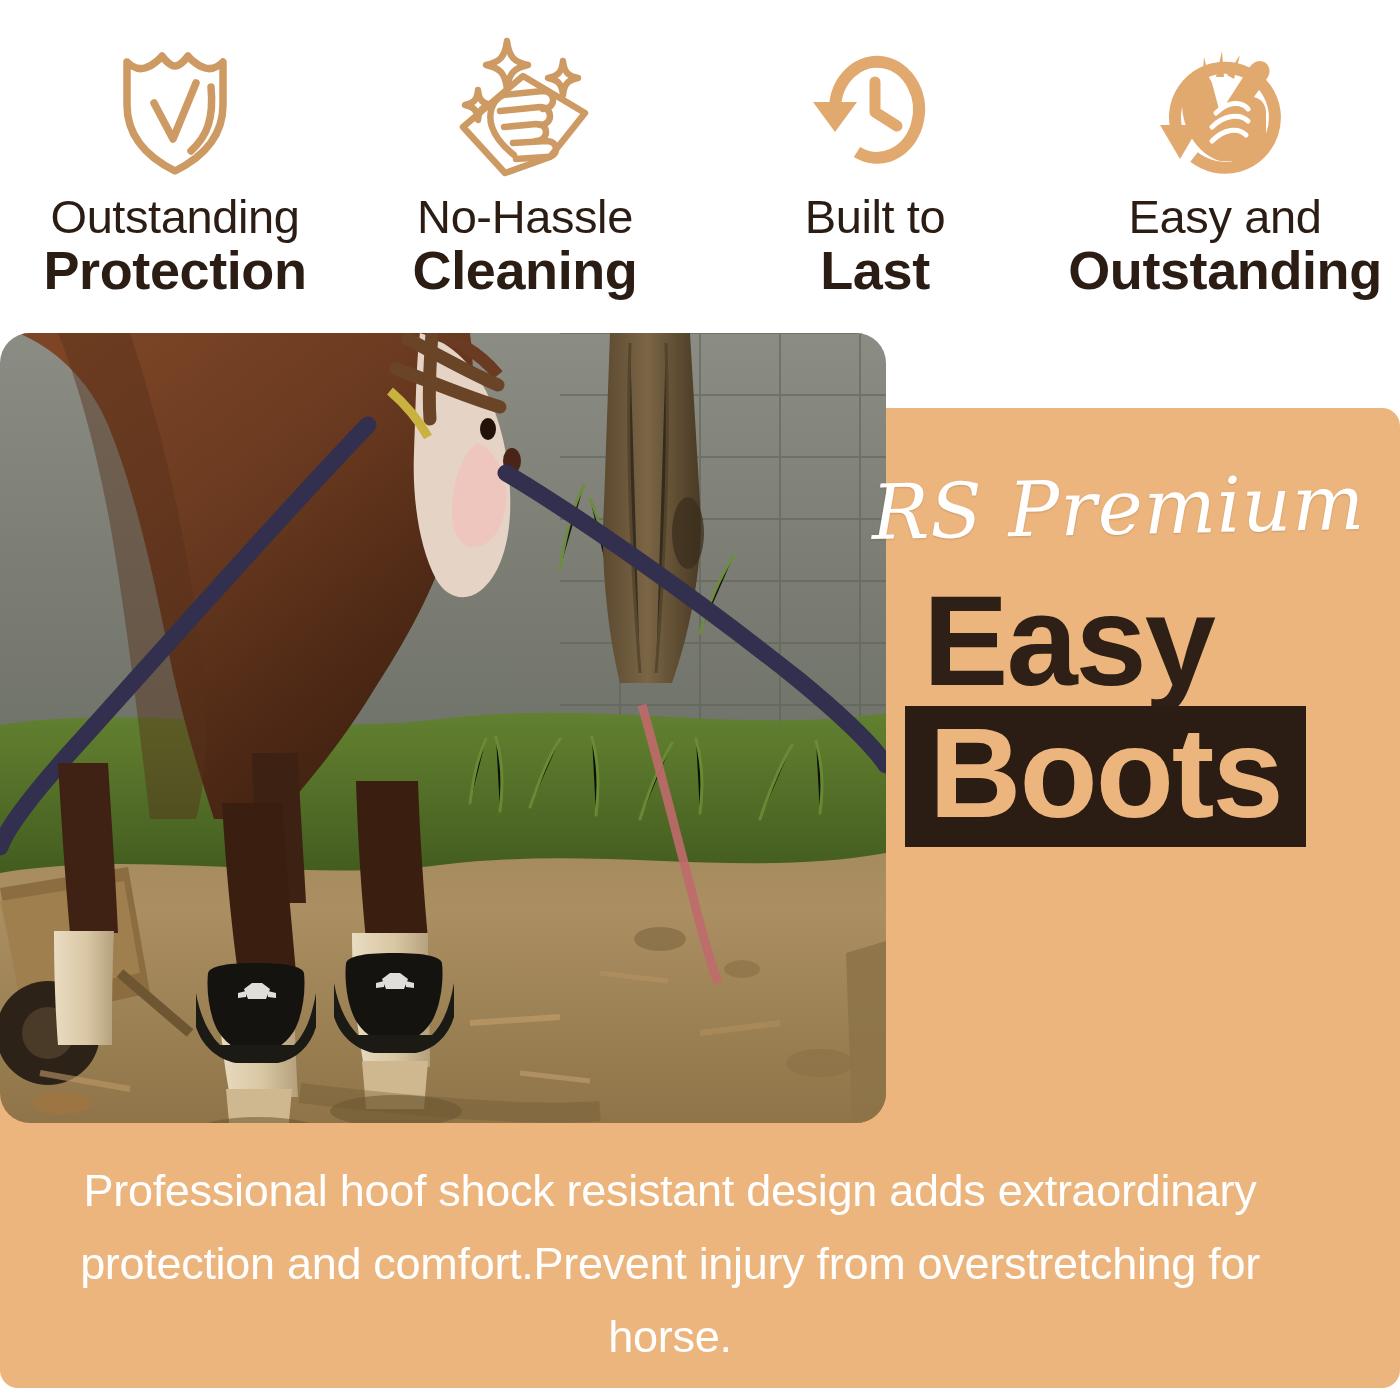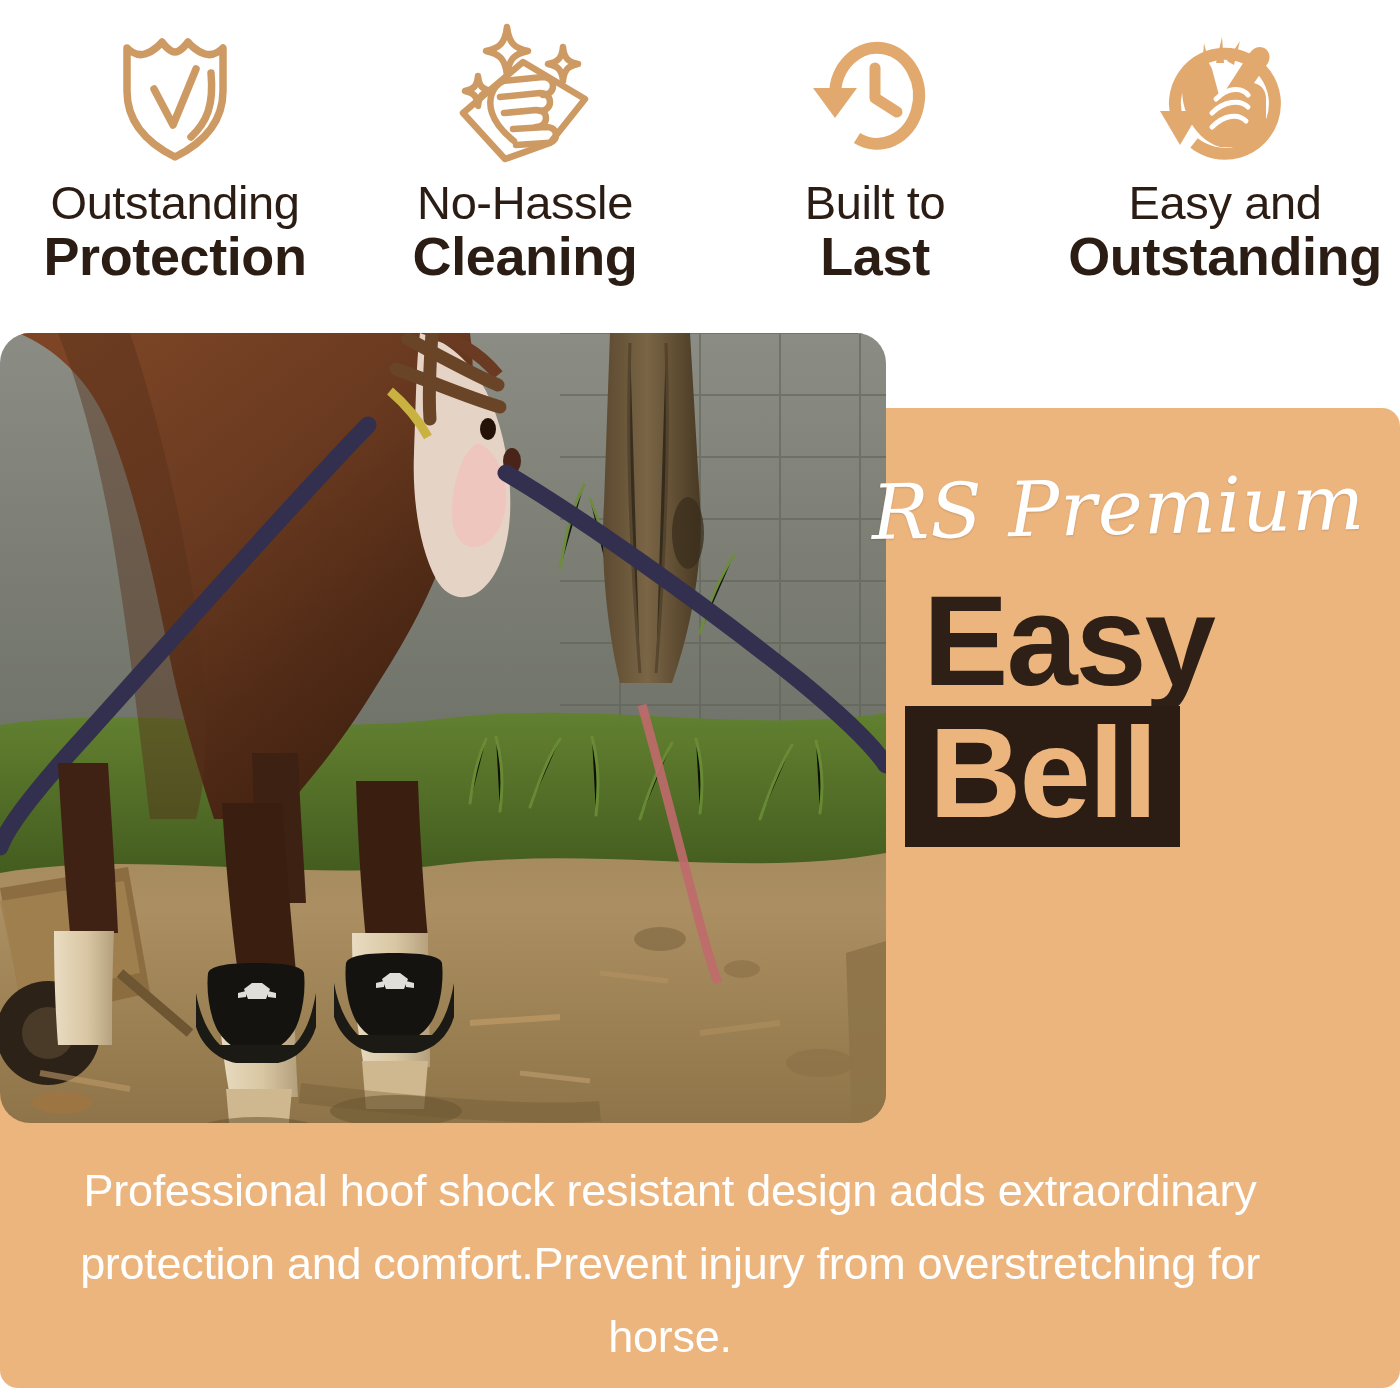--- a/index.html
+++ b/index.html
@@ -18,21 +18,21 @@
     width:1400px; height:330px;
     display:flex;
     z-index:5;
   }
   .feature {
     flex:1 1 25%;
     display:flex;
     flex-direction:column;
     align-items:center;
     justify-content:flex-start;
-    padding-top:20px;
+    padding-top:34px;
   }
   .feature-icon {
     height:152px;
     display:flex;
     align-items:center;
     justify-content:center;
   }
   .feature-icon svg { display:block; }
   .feature-label {
     text-align:center;
@@ -377,17 +377,17 @@
     </g>
 
     <path d="M846 620 L886 608 L886 790 L852 790 Z" fill="#8e7349" opacity="0.9"></path>
   </svg>
 </div>
 
 <div id="title-block">
   <div id="brand-script">RS Premium</div>
   <div class="title-line" id="title-line1">Easy</div>
   <div id="title-highlight">
-    <div id="title-line3">Bell</div>
+    <div id="title-line3">Boots</div>
   </div>
 </div>
 
 <p id="description">Professional hoof shock resistant design adds extraordinary protection and comfort.Prevent injury from overstretching for horse.</p>
 
 </body></html>

